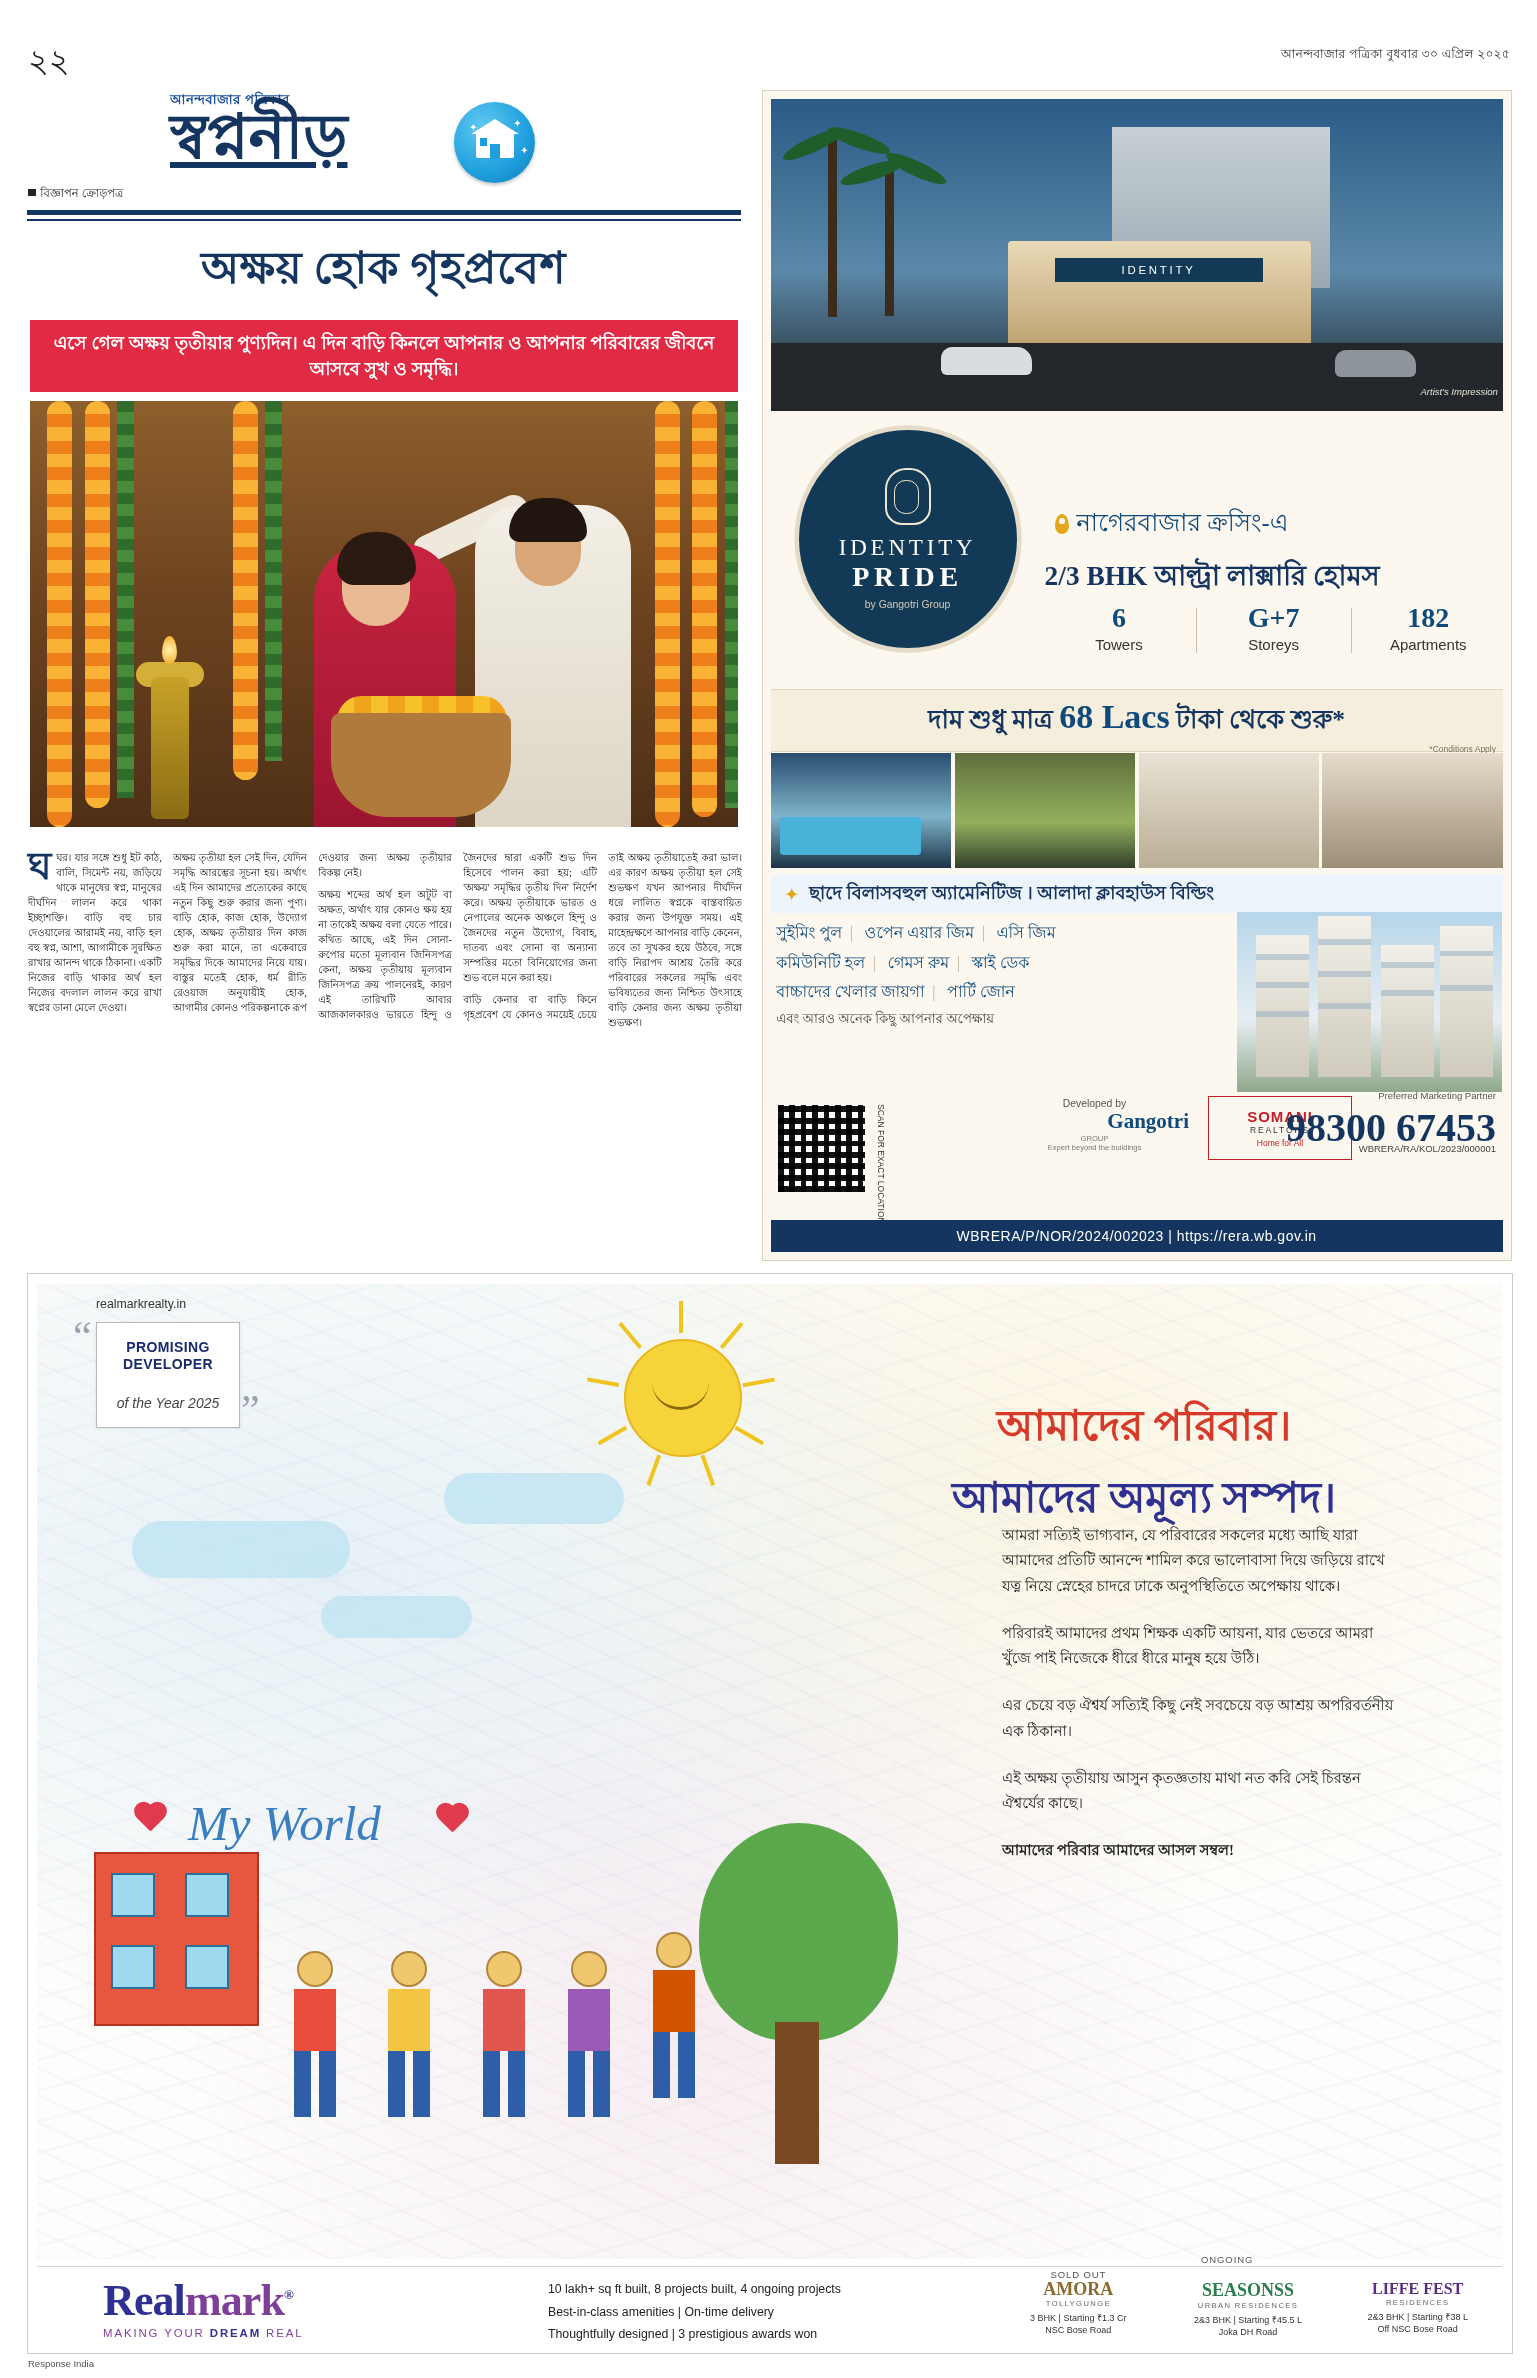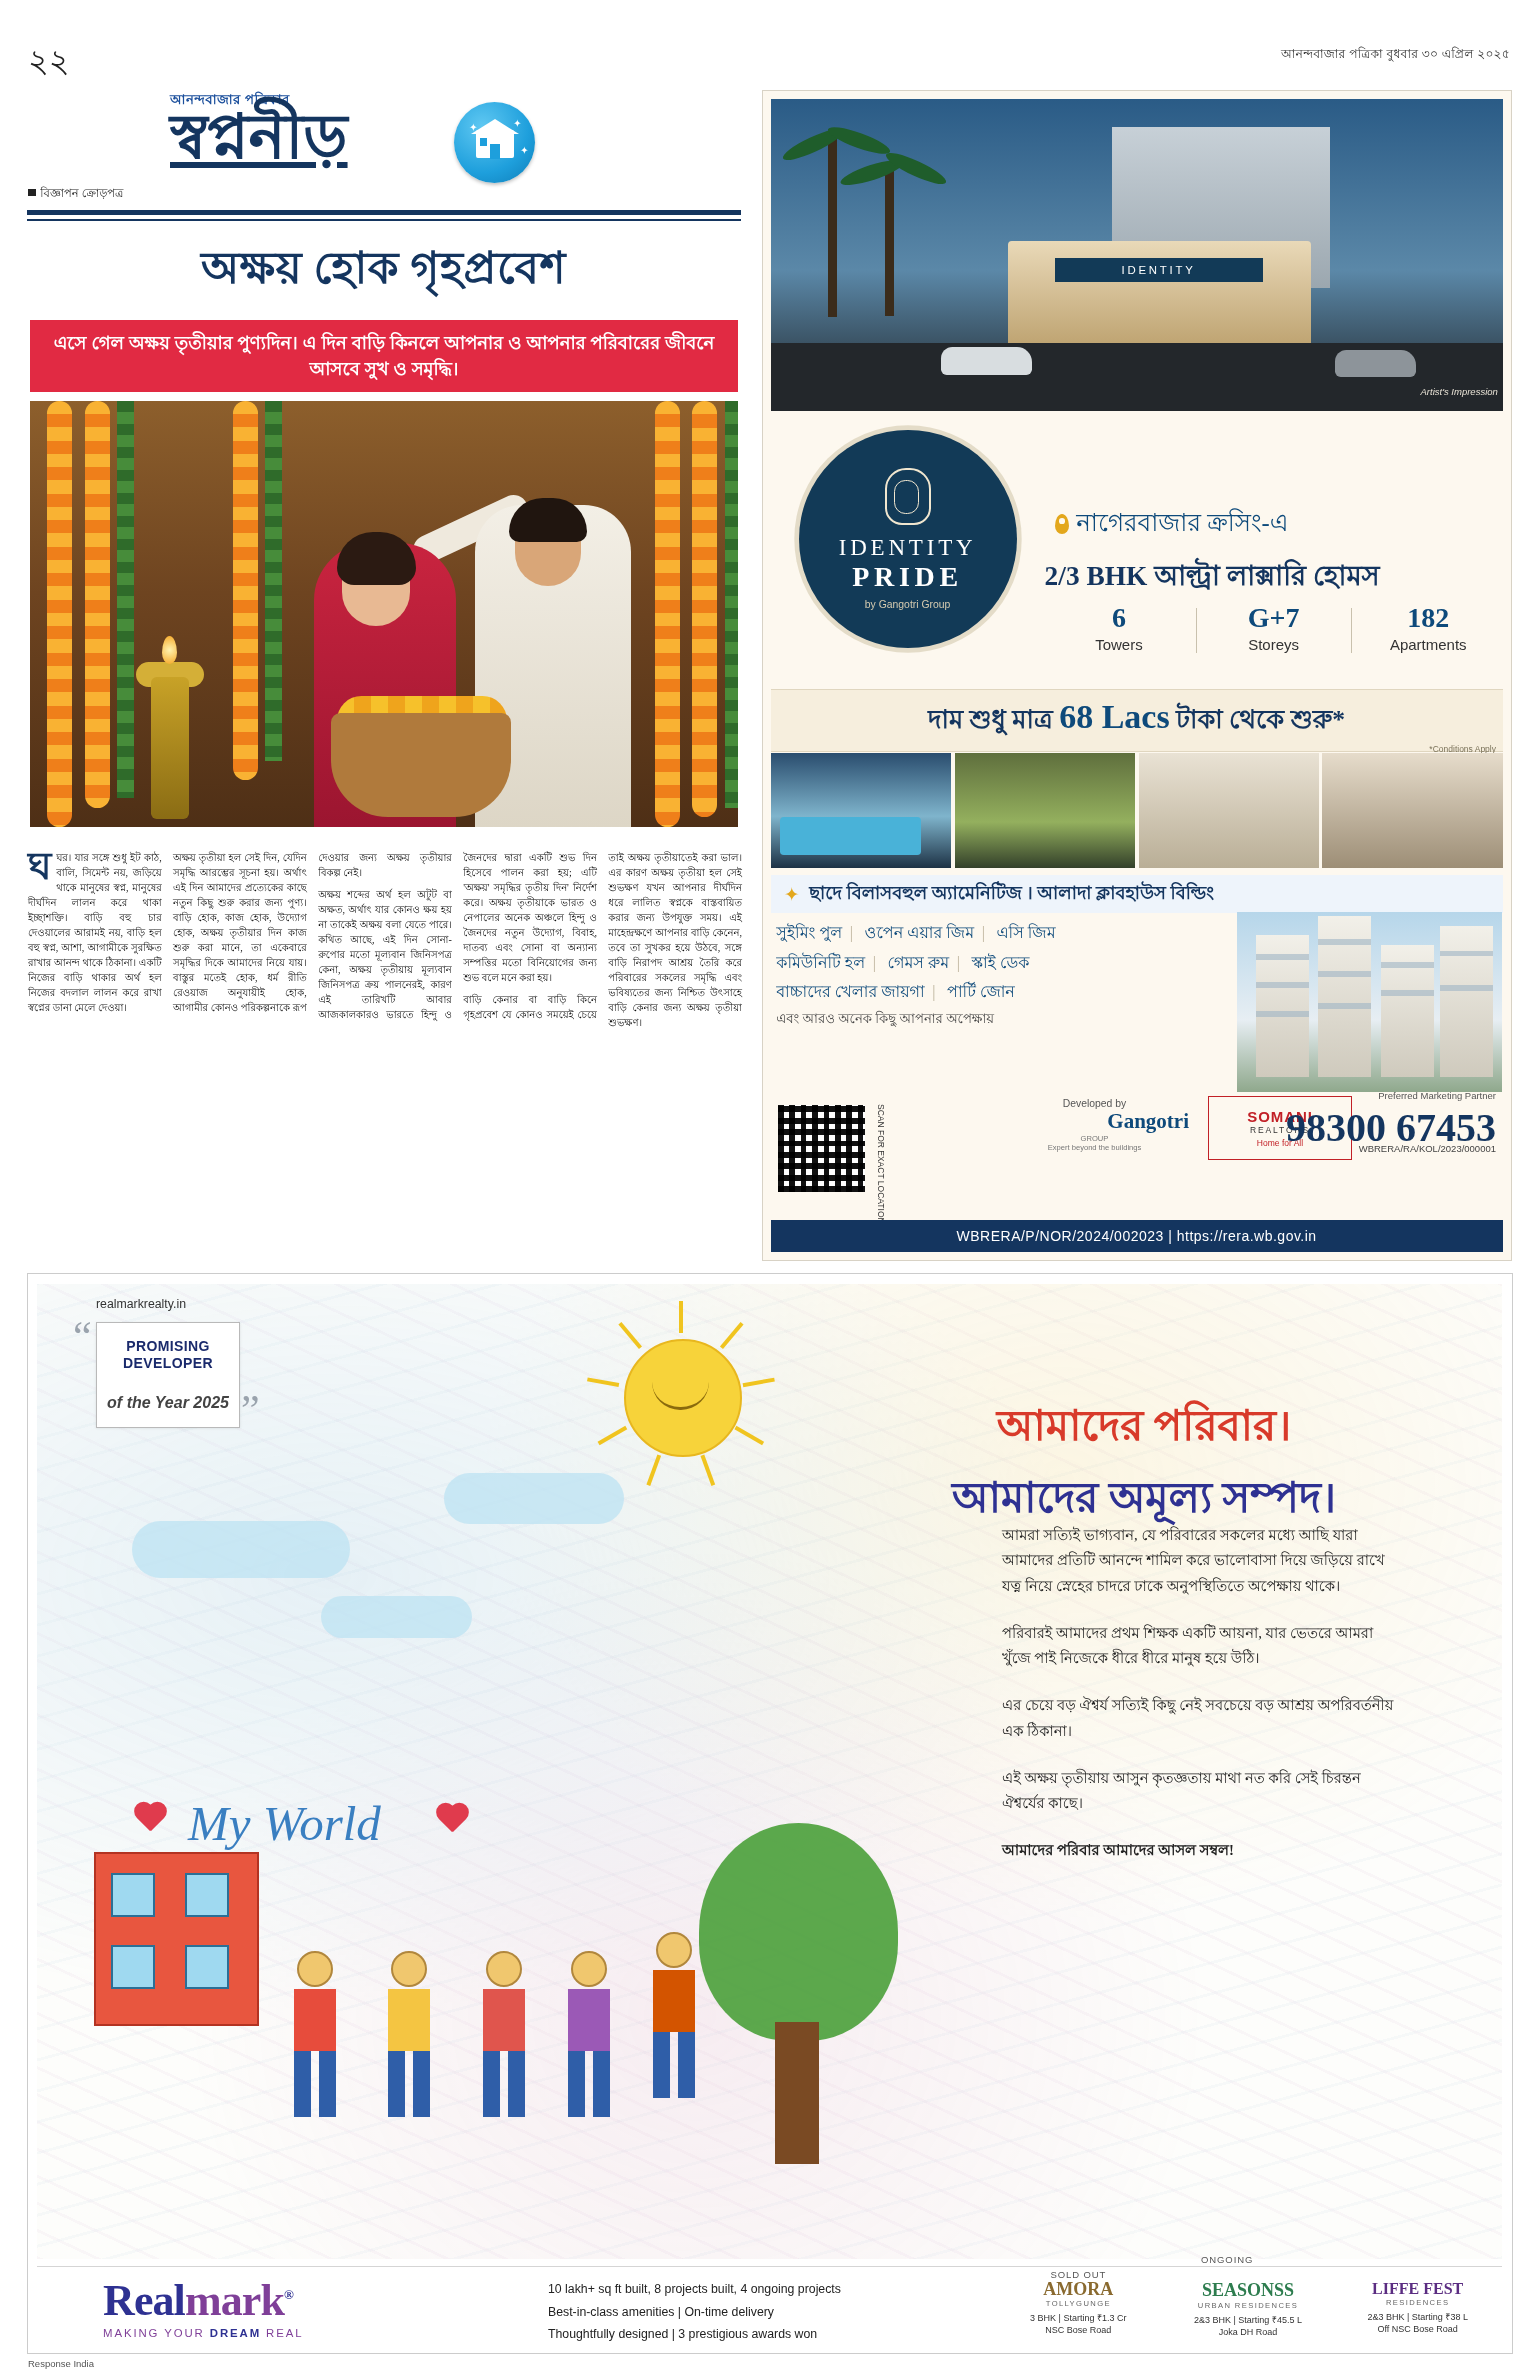--- a/index.html
+++ b/index.html
@@ -169,21 +169,21 @@
   .fig .legs{width:42px;height:66px;margin:0 auto;background:linear-gradient(90deg,#2f5ea8 0 17px,transparent 17px 24.6px,#2f5ea8 24.6px 42px);}
   .heart{position:absolute;width:36px;height:32px;}
   .heart:before,.heart:after{content:"";position:absolute;width:19px;height:28px;background:#e03b4d;border-radius:9.5px 9.5px 0 0;top:0;}
   .heart:before{left:18px;transform:rotate(-45deg);transform-origin:0 100%;}
   .heart:after{left:0;transform:rotate(45deg);transform-origin:100% 100%;}
   .myworld{position:absolute;left:151px;top:511px;font-size:49px;color:#3a7fc1;font-family:"Liberation Serif",serif;font-style:italic;}
 
   .badge-dev{position:absolute;left:59px;top:38px;width:142px;height:104px;background:#fff;border:0.9px solid #b9b9b9;box-shadow:0 0.9px 2.8px rgba(0,0,0,.1);
     display:flex;flex-direction:column;align-items:center;justify-content:center;text-align:center;}
   .badge-dev .l1{font-size:14px;font-weight:bold;color:#1a2a6c;letter-spacing:0.4px;line-height:1.25;}
-  .badge-dev .l2{font-size:16px;color:#444;font-style:italic;margin-top:21px;font-weight:bold;}
+  .badge-dev .l2{font-size:14px;color:#444;font-style:italic;margin-top:21px;}
   .site-url{position:absolute;left:59px;top:13.2px;font-size:12.3px;color:#333;}
   .quote-open{position:absolute;left:36px;top:28px;font-size:42px;color:#9aa3ad;font-family:"Liberation Serif",serif;}
   .quote-close{position:absolute;left:204px;top:102px;font-size:42px;color:#9aa3ad;font-family:"Liberation Serif",serif;}
 
   .bn-head{position:absolute;left:776px;top:109px;width:662px;text-align:center;}
   .bn-head .l1{font-size:42px;font-weight:bold;color:#d83a2a;font-family:"Liberation Serif",serif;}
   .bn-head .l2{font-size:42px;font-weight:bold;color:#2e3192;font-family:"Liberation Serif",serif;margin-top:1.9px;}
   .bn-body{position:absolute;left:965px;top:227px;width:397px;font-family:"Liberation Serif",serif;font-size:14.7px;line-height:1.75;color:#222;}
   .bn-body p{margin:12px 0 21px 0;}
   .bn-body .last{font-weight:bold;}

